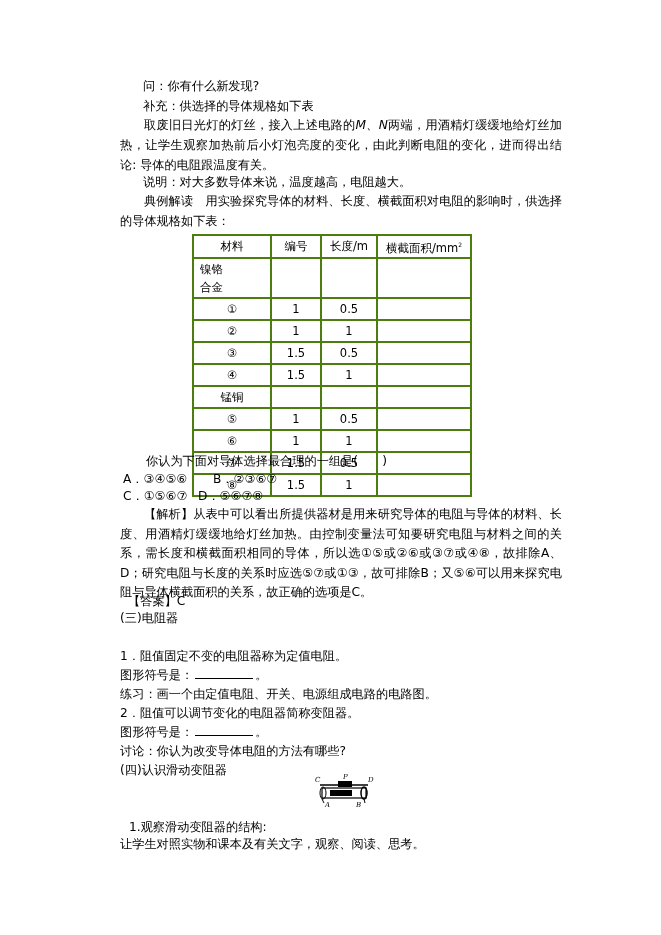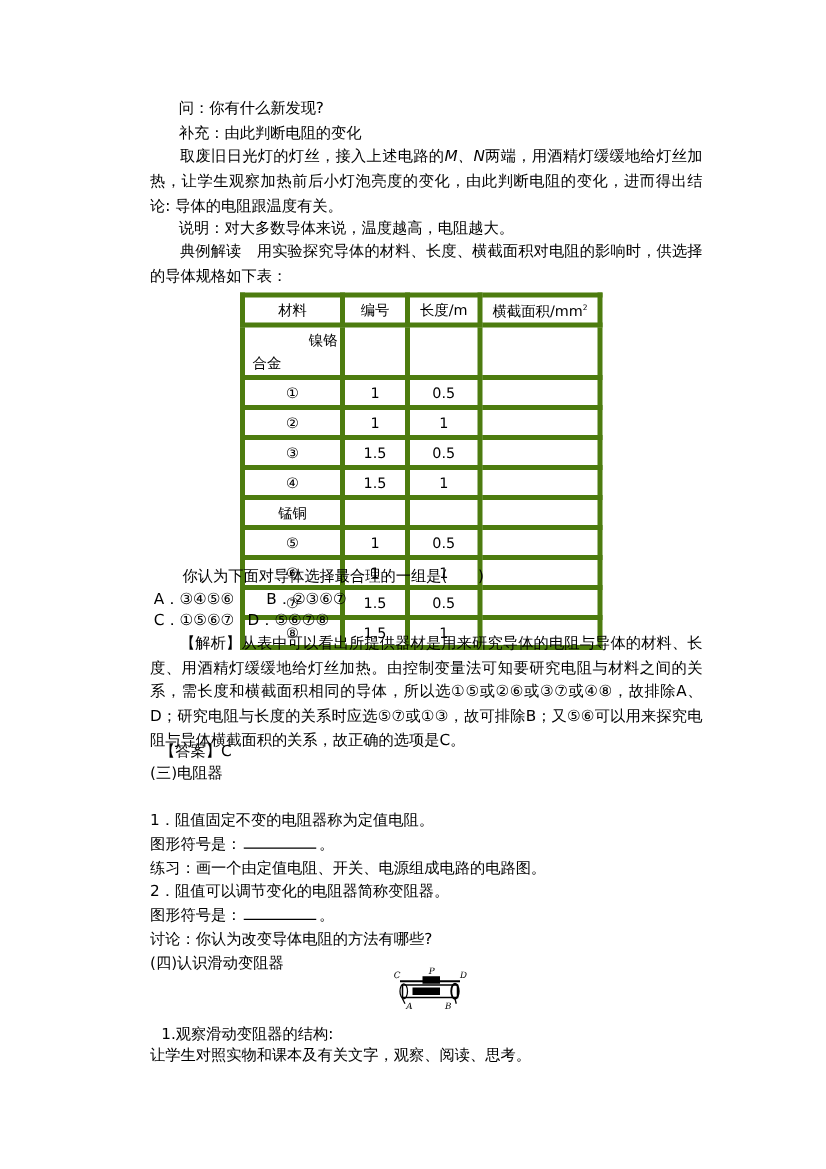--- a/index.html
+++ b/index.html
@@ -14,41 +14,41 @@
     }
     .ind { left: 143px; }
     .flush { left: 120px; }
     .wrap { left: 120px; width: 442px; white-space: normal; text-align: justify; text-align-last: left; line-height: 20px; }
     .wrap .first { padding-left: 24px; }
     table.spec {
       position: absolute; left: 192px; top: 234px; border-collapse: collapse;
       font-size: 11.5px;
     }
     table.spec td {
-      border: 4px solid #4d7c0f; text-align: center; height: 20px; padding: 0 2px;
+      border: 2px solid #4d7c0f; text-align: center; height: 20px; padding: 0 2px;
       line-height: 18px;
     }
     table.spec td.c0 { width: 72px; }
     table.spec td.c1 { width: 44px; }
     table.spec td.c2 { width: 50px; }
     table.spec td.c3 { width: 88px; }
     table.spec tr.tall td { height: 38px; }
     sup.sm { font-size: 6px; vertical-align: super; }
     .blank { display: inline-block; width: 58px; border-bottom: 1px solid #000; height: 11px; margin: 0 2px; }
     .figure { position: absolute; left: 312px; top: 773px; width: 64px; height: 36px; }
     .bold { font-weight: normal; }
     .italic { font-style: italic; }
   </style>
 </head>
 <body>
 
 <div class="page">
 
   <div class="line ind" style="top:78px;">问：你有什么新发现?</div>
-  <div class="line ind" style="top:98px;">补充：由此判断电阻的变化</div>
+  <div class="line ind" style="top:98px;">补充：供选择的导体规格如下表</div>
 
   <div class="line wrap" style="top:115px;">
     <span class="first">取废旧日光灯的灯丝，接入上述电路的</span><span class="italic">M、N</span><span>两端，用酒精灯缓缓地给灯丝加热，让学生观察加热前后小灯泡亮度的变化，由此判断电阻的变化，进而得出结论: 导体的电阻跟温度有关。</span>
   </div>
 
   <div class="line ind" style="top:174px;">说明：对大多数导体来说，温度越高，电阻越大。</div>
 
   <div class="line wrap" style="top:191px;">
     <span class="first">典例解读　用实验探究导体的材料、长度、横截面积对电阻的影响时，供选择的导体规格如下表：</span>
   </div>
@@ -56,21 +56,21 @@
   <table class="spec">
     <tbody id="spec-body">
       <tr>
         <td class="c0">材料</td>
         <td class="c1">编号</td>
         <td class="c2">长度/m</td>
         <td class="c3"><span>横截面积/mm</span><sup class="sm">2</sup></td>
       </tr>
     <tr class="tall">
           <td class="c0" style="text-align: left;">
-            <div style="padding-left: 4px; text-align: right;">镍铬</div>
+            <div style="padding-left: 4px;">镍铬</div>
             <div style="padding-left: 4px;">合金</div>
           </td>
           <td class="c1"></td>
           <td class="c2"></td>
           <td class="c3"></td>
         </tr>
         <tr>
           <td class="c0">①</td>
           <td class="c1">1</td>
           <td class="c2">0.5</td>

